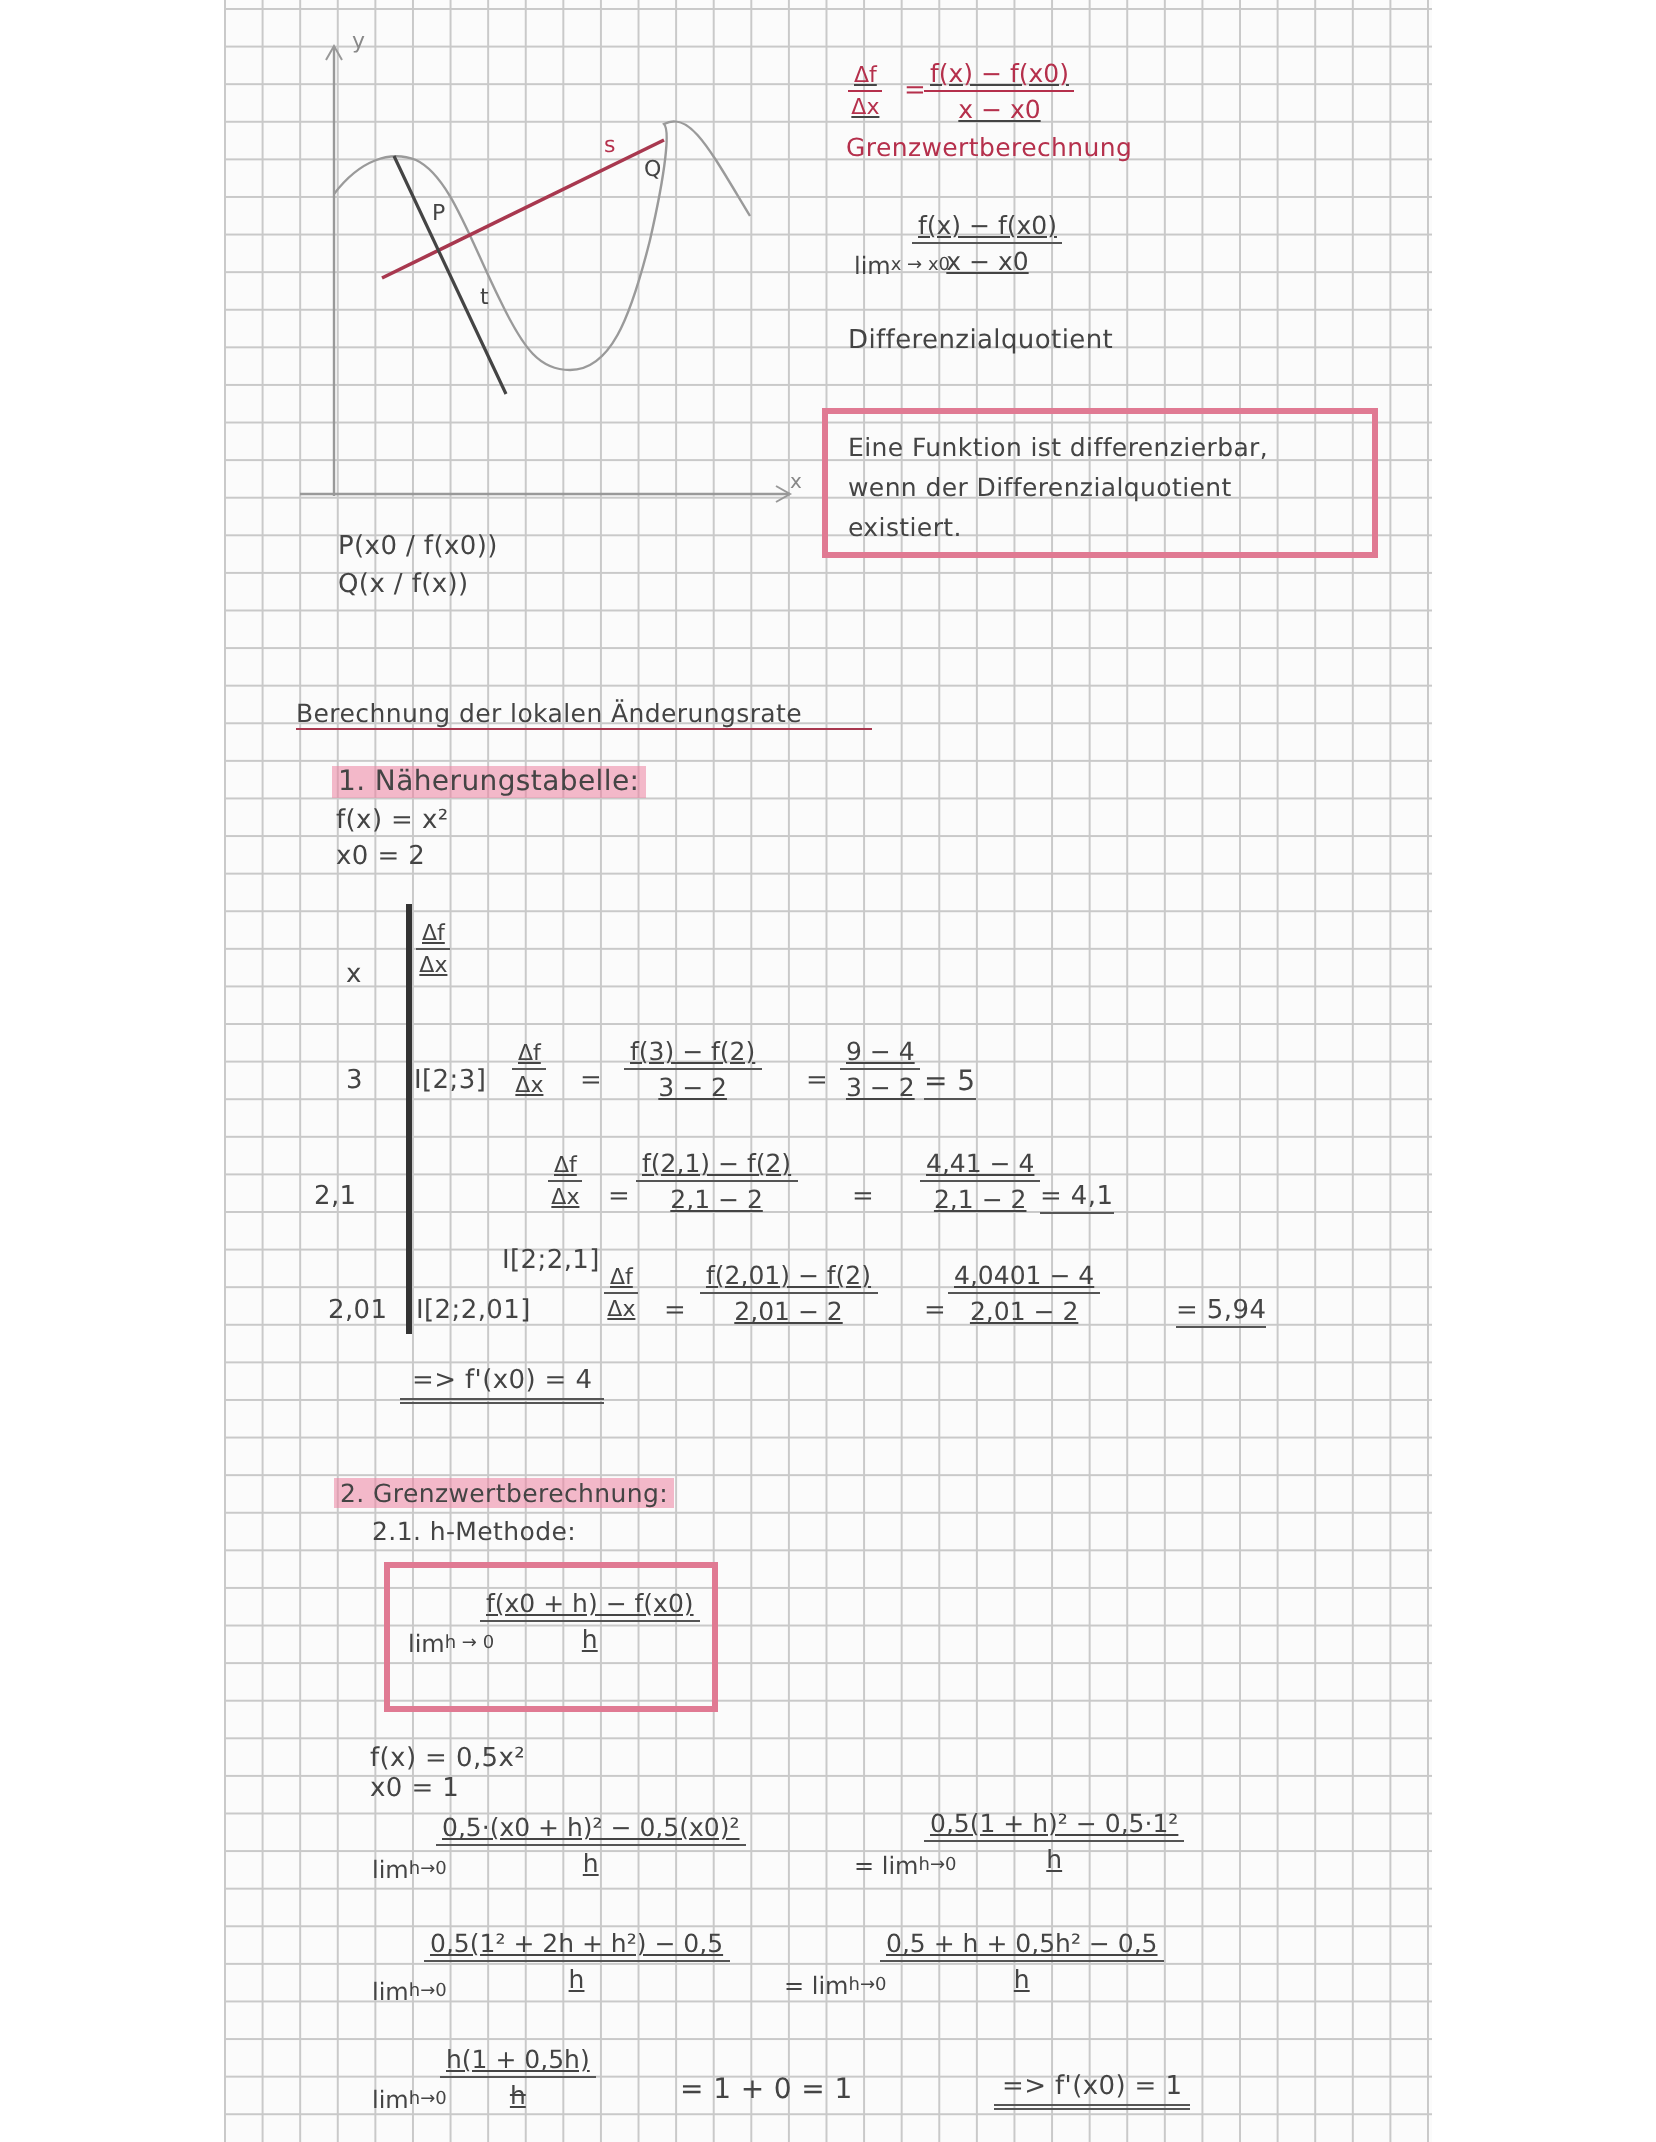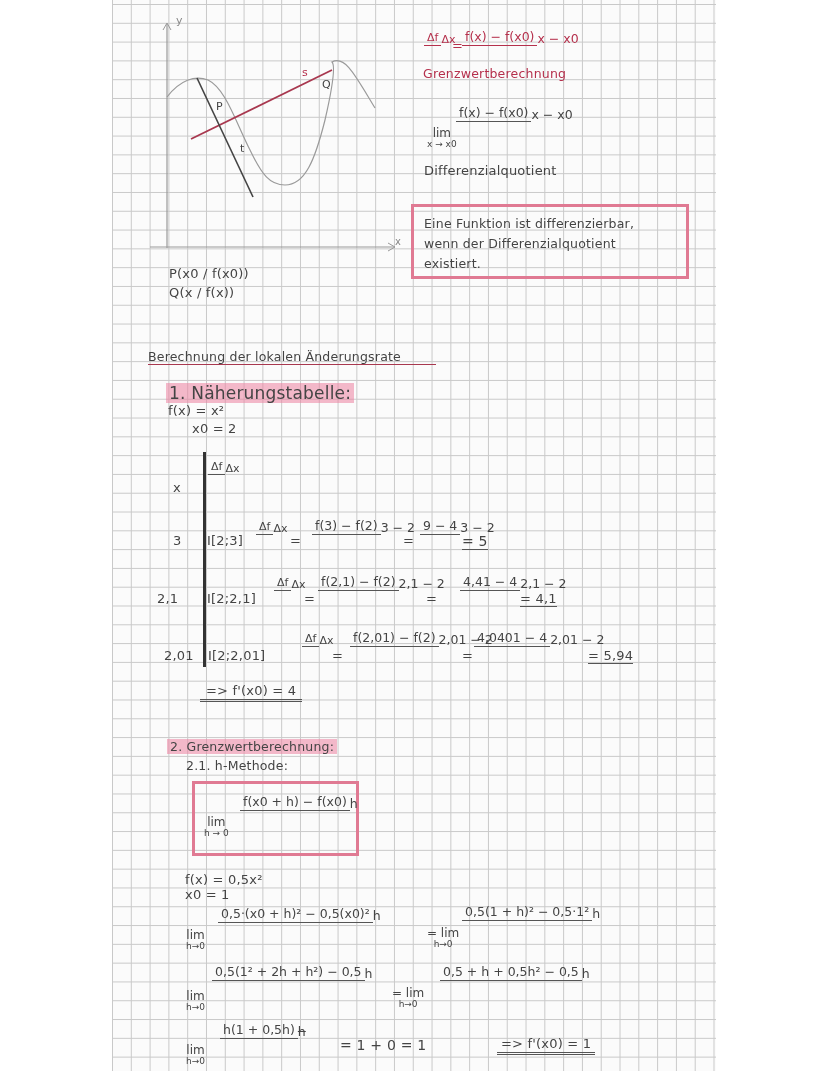--- a/index.html
+++ b/index.html
@@ -13,26 +13,26 @@
     position: absolute; left: 112px; top: 0; width: 604px; height: 1071px;
     background-color: #fbfbfb;
     background-image:
       linear-gradient(to right, #c9c9c9 1px, transparent 1px),
       linear-gradient(to bottom, #c9c9c9 1px, transparent 1px);
     background-size: 18.8px 18.8px;
     background-position: 0 4px;
   }
   .hw { position: absolute; white-space: nowrap; font-size: 13px; letter-spacing: 0.2px; color: #444; }
   .red { color: #b5304c; }
-  .frac { position: absolute; display: inline-flex; flex-direction: row; align-items: center; font-size: 12.5px; color: #444; }
+  .frac { position: absolute; display: inline-flex; flex-direction: column; align-items: center; font-size: 12.5px; color: #444; text-decoration: underline; }
   .frac .num { border-bottom: 1.3px solid #555; padding: 0 3px 1px; }
   .frac .den { padding-top: 1px; }
   .frac.red .num { border-bottom-color: #b5304c; color: #b5304c; }
   .frac.red .den { color: #b5304c; }
-  .lim { position: absolute; display: inline-flex; flex-direction: column; align-items: center; font-size: 12px; line-height: 11px; color: #444; }
+  .lim { position: absolute; display: inline-flex; flex-direction: row; align-items: center; font-size: 12px; line-height: 11px; color: #444; }
   .lim .sub { font-size: 9px; }
   .box-red { position: absolute; border: 3px solid #e07a93; box-sizing: border-box; }
   .highlight { background: rgba(236,130,160,0.55); padding: 0 3px; }
   .uline { border-bottom: 1.3px solid #555; }
   .dblline { border-bottom: 3px double #555; }
   .vbar { position: absolute; background: #333; }
   svg { position: absolute; overflow: visible; }
 </style>
 </head>
 <body>
@@ -84,23 +84,23 @@
 <div class="box-red" style="left:411px;top:204px;width:278px;height:75px;"></div>
 <span class="hw" style="left:424px;top:216px;font-size:12.5px;">Eine Funktion ist differenzierbar,</span>
 <span class="hw" style="left:424px;top:236px;font-size:12.5px;">wenn der Differenzialquotient</span>
 <span class="hw" style="left:424px;top:256px;font-size:12.5px;">existiert.</span>
 
 <span class="hw" style="left:169px;top:266px;">P(x0 / f(x0))</span>
 <span class="hw" style="left:169px;top:285px;">Q(x / f(x))</span>
 
 <span class="hw" style="left:148px;top:349px;font-size:12.5px;border-bottom:1.3px solid #a8384f;padding-right:35px;">Berechnung der lokalen Änderungsrate</span>
 
-<span class="hw" style="left:166px;top:383px;font-size:17px;"><span class="highlight">1. Näherungstabelle:</span></span>
+<span class="hw" style="left:166px;top:383px;font-size:14px;"><span class="highlight">1. Näherungstabelle:</span></span>
 <span class="hw" style="left:168px;top:403px;">f(x) = x²</span>
-<span class="hw" style="left:168px;top:421px;padding-left:24px;">x0 = 2</span>
+<span class="hw" style="left:168px;top:421px;">x0 = 2</span>
 
 <div class="vbar" style="left:203px;top:452px;width:3px;height:215px;"></div>
 <span class="hw" style="left:173px;top:480px;">x</span>
 <div class="frac" style="left:208px;top:460px;font-size:11px;">
   <span class="num">Δf</span>
   <span class="den">Δx</span>
 </div>
 
 <div>
   <span class="hw" style="left:173px;top:533px;">3</span>
@@ -117,21 +117,21 @@
   <span class="hw" style="left:403px;top:533px;">=</span>
   <div class="frac" style="left:420px;top:518px;">
     <span class="num">9 − 4</span>
     <span class="den">3 − 2</span>
   </div>
   <span class="hw uline" style="left:462px;top:533px;font-size:14px;">= 5</span>
 </div>
 
 <div>
   <span class="hw" style="left:157px;top:591px;">2,1</span>
-  <span class="hw" style="left:207px;top:591px;">I[2;2,1]</span>
+  <span class="hw" style="left:207px;top:623px;padding-left:44px;">I[2;2,1]</span>
   <div class="frac" style="left:274px;top:576px;font-size:11px;">
     <span class="num">Δf</span>
     <span class="den">Δx</span>
   </div>
   <span class="hw" style="left:304px;top:591px;">=</span>
   <div class="frac" style="left:318px;top:574px;">
     <span class="num">f(2,1) − f(2)</span>
     <span class="den">2,1 − 2</span>
   </div>
   <span class="hw" style="left:426px;top:591px;">=</span>

